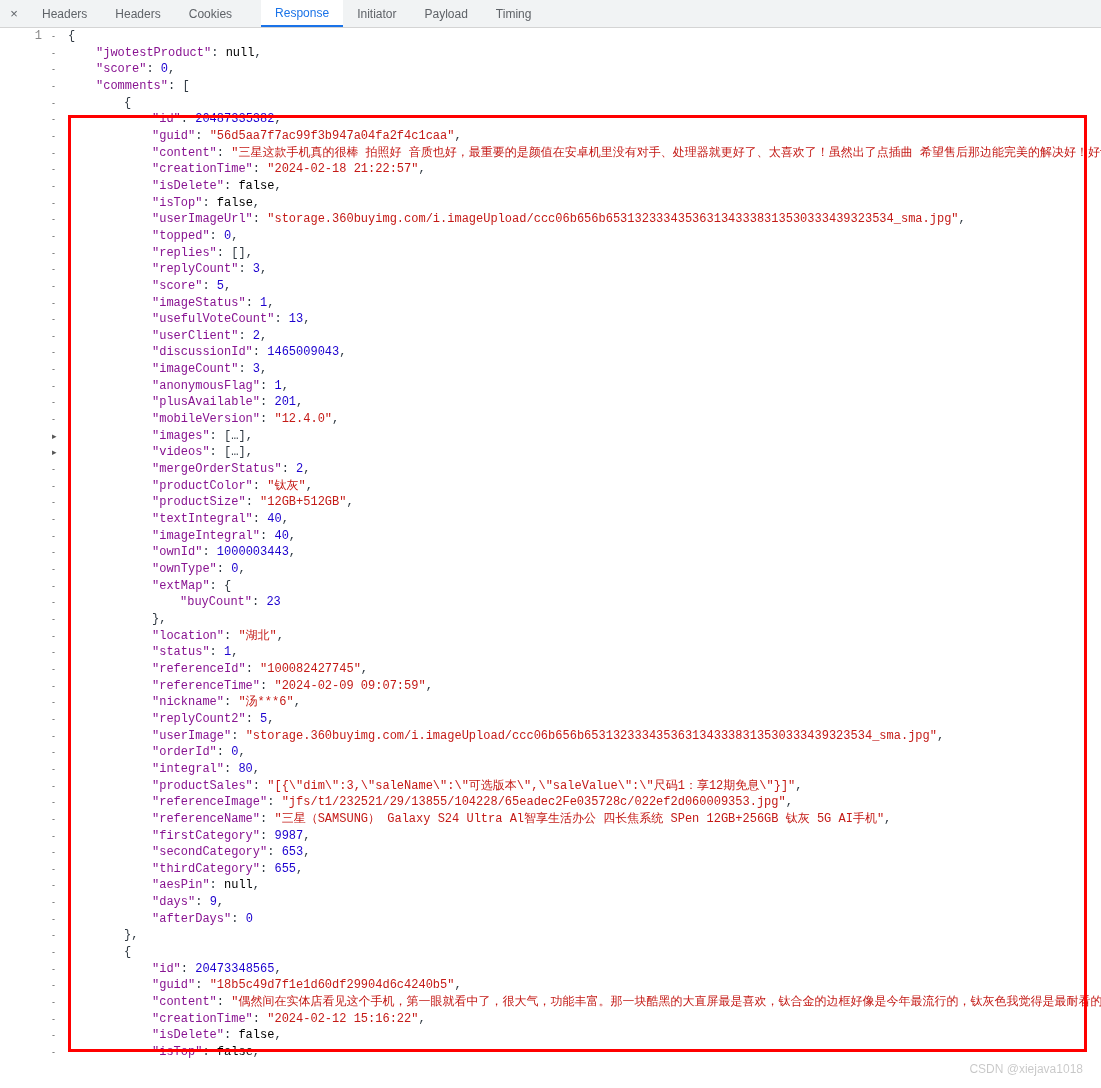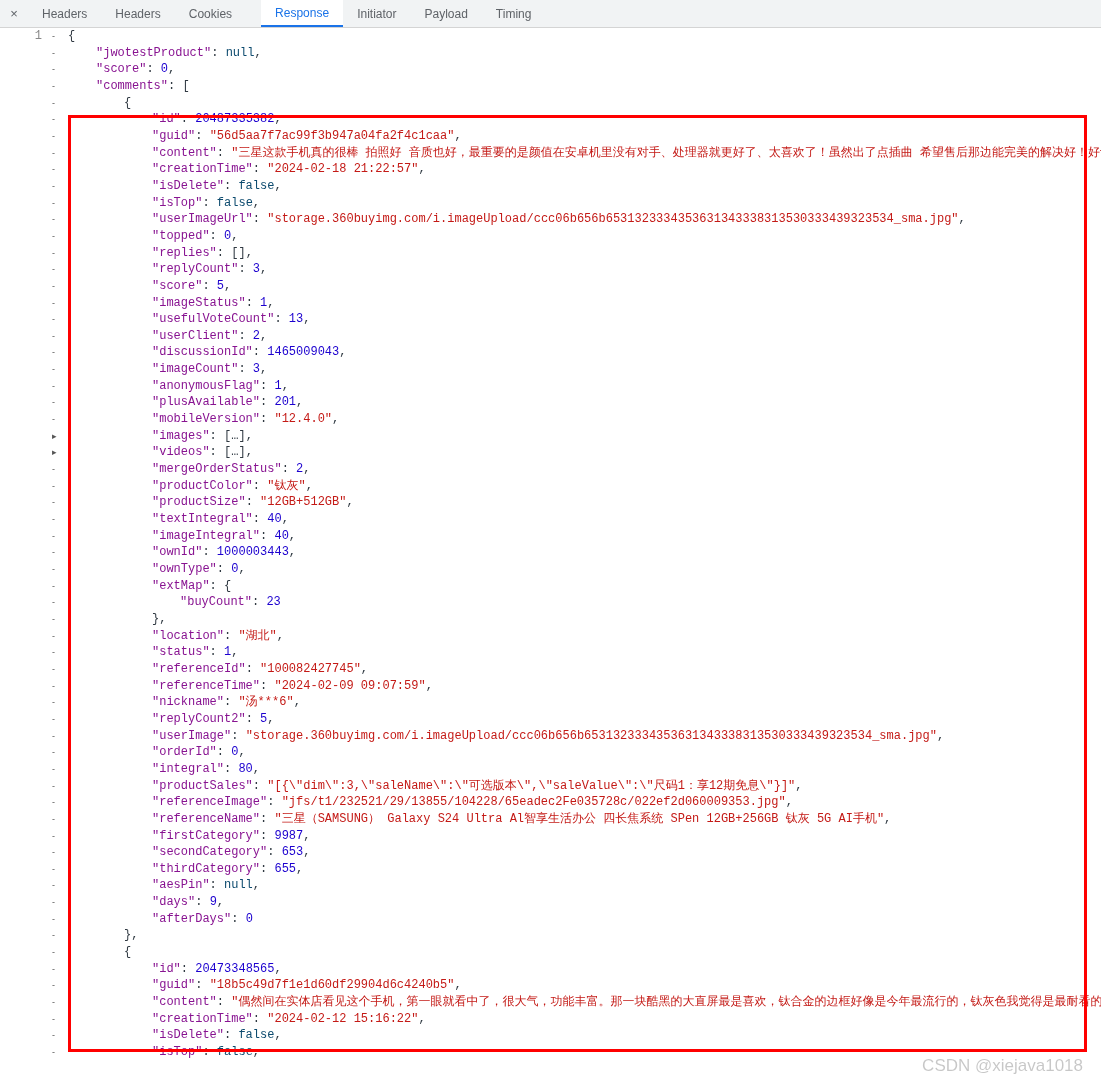--- a/index.html
+++ b/index.html
@@ -12,29 +12,29 @@
   .code-area { position: relative; height: calc(100% - 28px - 12px); overflow-y: scroll; overflow-x: hidden; }
   .gutter { position: absolute; left: 0; top: 0; width: 50px; color: #888; text-align: right; padding-right: 8px; line-height: 16.67px; }
   .gutter .ln { display: block; }
   .markers { position: absolute; left: 52px; top: 0; width: 16px; }
   .markers .mk { display: block; height: 16.67px; line-height: 16.67px; color: #555; font-family: "Segoe UI", Arial, sans-serif; font-size: 9px; }
   .tree { position: relative; margin-left: 68px; line-height: 16.67px; white-space: pre; }
   .tree .row { height: 16.67px; overflow: hidden; text-overflow: clip; }
   .key { color: #881391; }
   .str { color: #c41a16; }
   .num { color: #1c00cf; }
-  .kw  { color: #0c4a6e; }
+  .kw  { color: #000000; }
   .punc { color: #303942; }
   .indent0 { padding-left: 0px; }
   .indent1 { padding-left: 28px; }
   .indent2 { padding-left: 56px; }
   .indent3 { padding-left: 84px; }
   .indent4 { padding-left: 112px; }
   .highlight-box { position: absolute; border: 3px solid red; left: 68px; right: 14px; top: 87px; bottom: 24px; pointer-events: none; }
-  .watermark { position: absolute; right: 18px; bottom: 12px; color: rgba(0,0,0,0.22); font-family: "Segoe UI", Arial, sans-serif; font-size: 17px; }
+  .watermark { position: absolute; right: 18px; bottom: 12px; color: rgba(0,0,0,0.22); font-family: "Segoe UI", Arial, sans-serif; font-size: 12px; }
   ::-webkit-scrollbar { width: 14px; height: 12px; }
   ::-webkit-scrollbar-track { background: #f1f1f1; }
   ::-webkit-scrollbar-thumb { background: #c1c1c1; border-radius: 0; }
   .bottom-scroll { height: 12px; overflow-x: scroll; }
   .bottom-scroll-inner { width: 2000px; height: 1px; }
 </style>
 </head>
 <body>
 
 <div class="panel">

